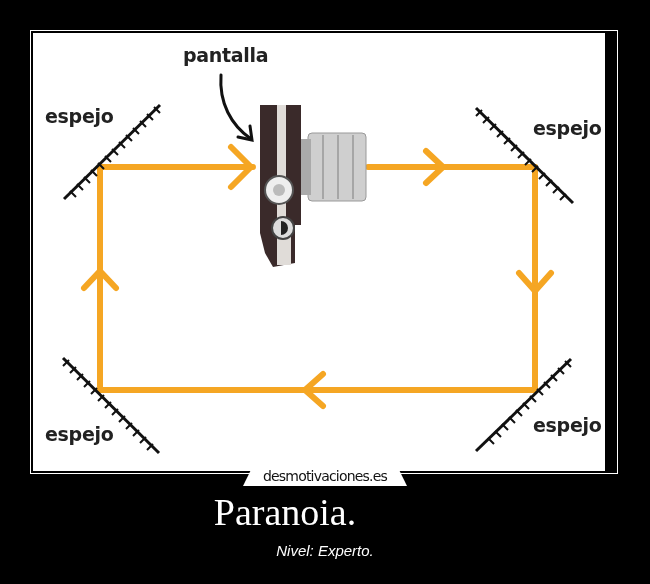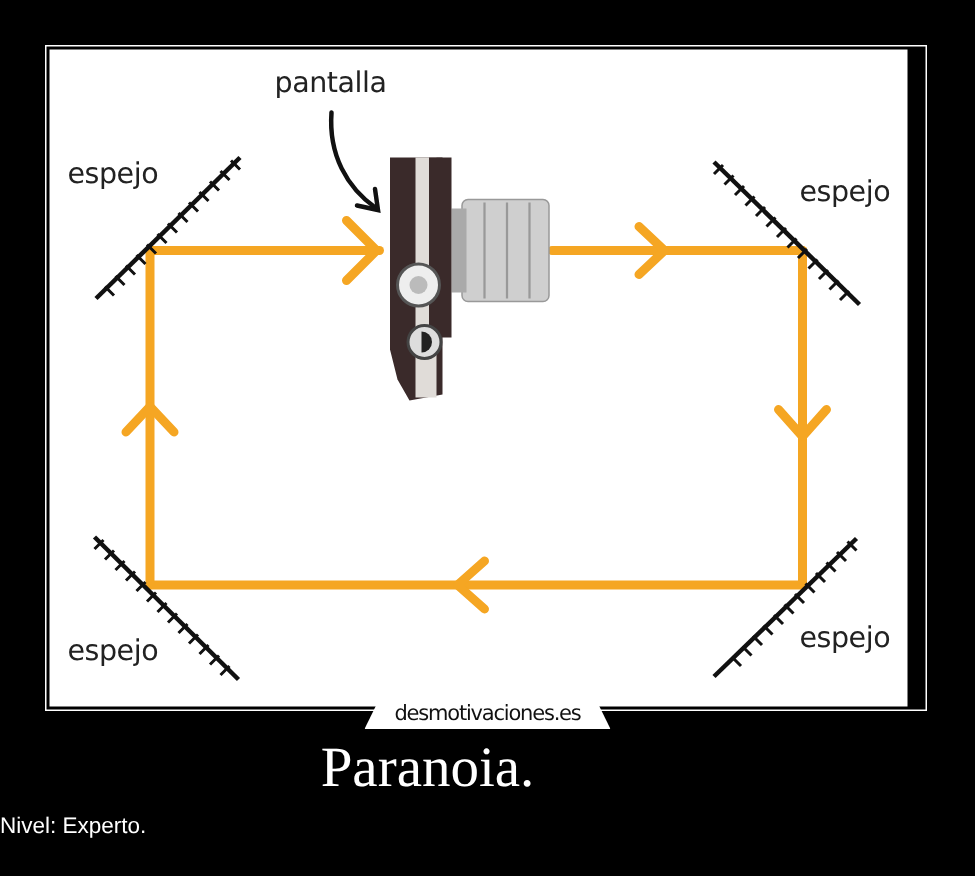--- a/index.html
+++ b/index.html
@@ -3,21 +3,21 @@
 <meta charset="utf-8">
 <style>
   html, body { margin:0; padding:0; background:#000; }
   body { width:650px; height:584px; position:relative; overflow:hidden; }
   .frame {
     position:absolute; left:30px; top:30px; width:588px; height:444px;
     border:1px solid #fff; box-sizing:border-box;
   }
   .picture {
     position:absolute; left:33px; top:33px; width:572px; height:438px;
-    background:#fff; overflow:hidden;
+    background:#fff; overflow:hidden;font-weight:bold;
   }
   .picture svg { position:absolute; left:0; top:0; }
   .label {
     position:absolute; font-family:"DejaVu Sans", sans-serif; font-size:19px;
     color:#222; letter-spacing:-0.3px;
   }
   .brand {
     position:absolute; left:243px; top:466px; width:164px; height:20px;
     background:#fff; border-radius:4px 4px 0 0;
     clip-path: polygon(6% 0, 94% 0, 100% 100%, 0 100%);
@@ -25,22 +25,22 @@
   }
   .brand span {
     font-family:"DejaVu Sans", sans-serif; font-size:14px; color:#111;
     letter-spacing:-0.8px; line-height:20px;
   }
   .title {
     position:absolute; left:0; top:490px; width:570px; text-align:center;
     font-family:"Liberation Serif", serif; font-size:38px; color:#fff;
   }
   .subtitle {
-    position:absolute; left:0; top:542px; width:650px; 
-    font-family:"Liberation Sans", sans-serif; font-size:15px; color:#fff;
+    position:absolute; left:0; top:542px; width:650px; text-align:center;
+    font-family:"Liberation Sans", sans-serif; font-size:15px; color:#fff;font-style:italic;
   }
 </style>
 </head>
 <body>
 
 <div class="frame"></div>
 
 <div class="picture">
   <svg width="582" height="438" viewBox="0 0 582 438">
 

